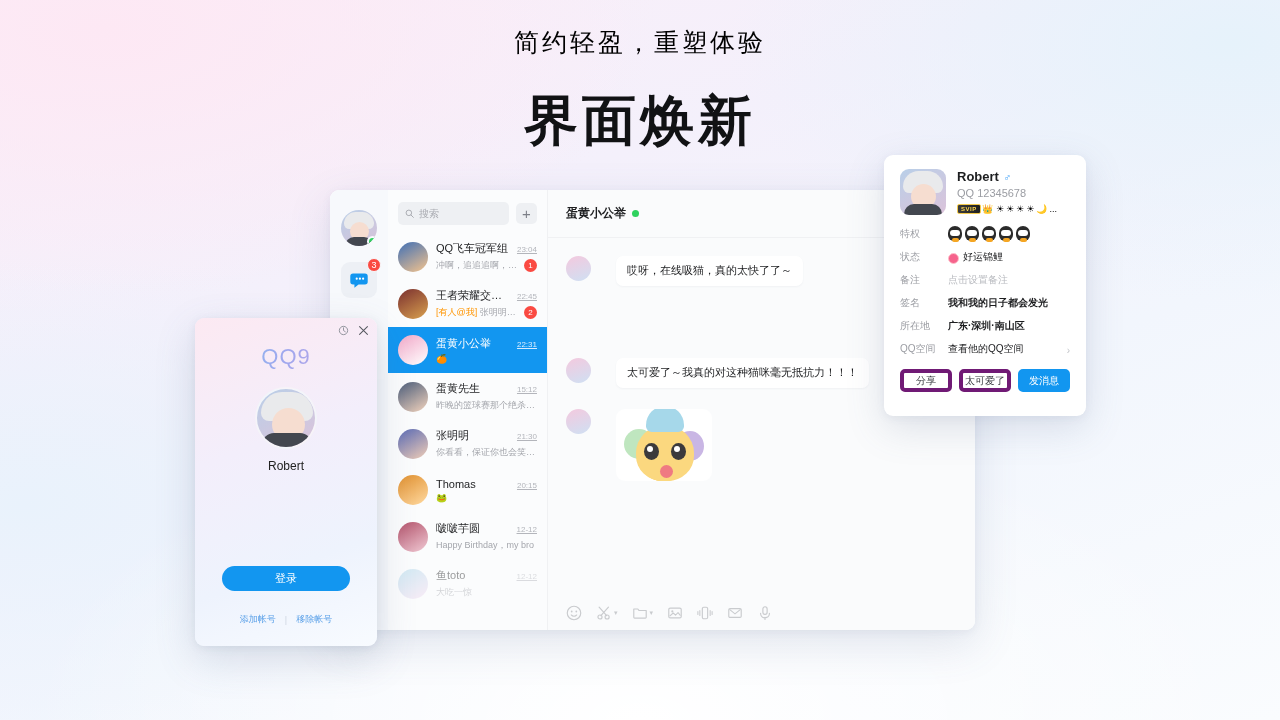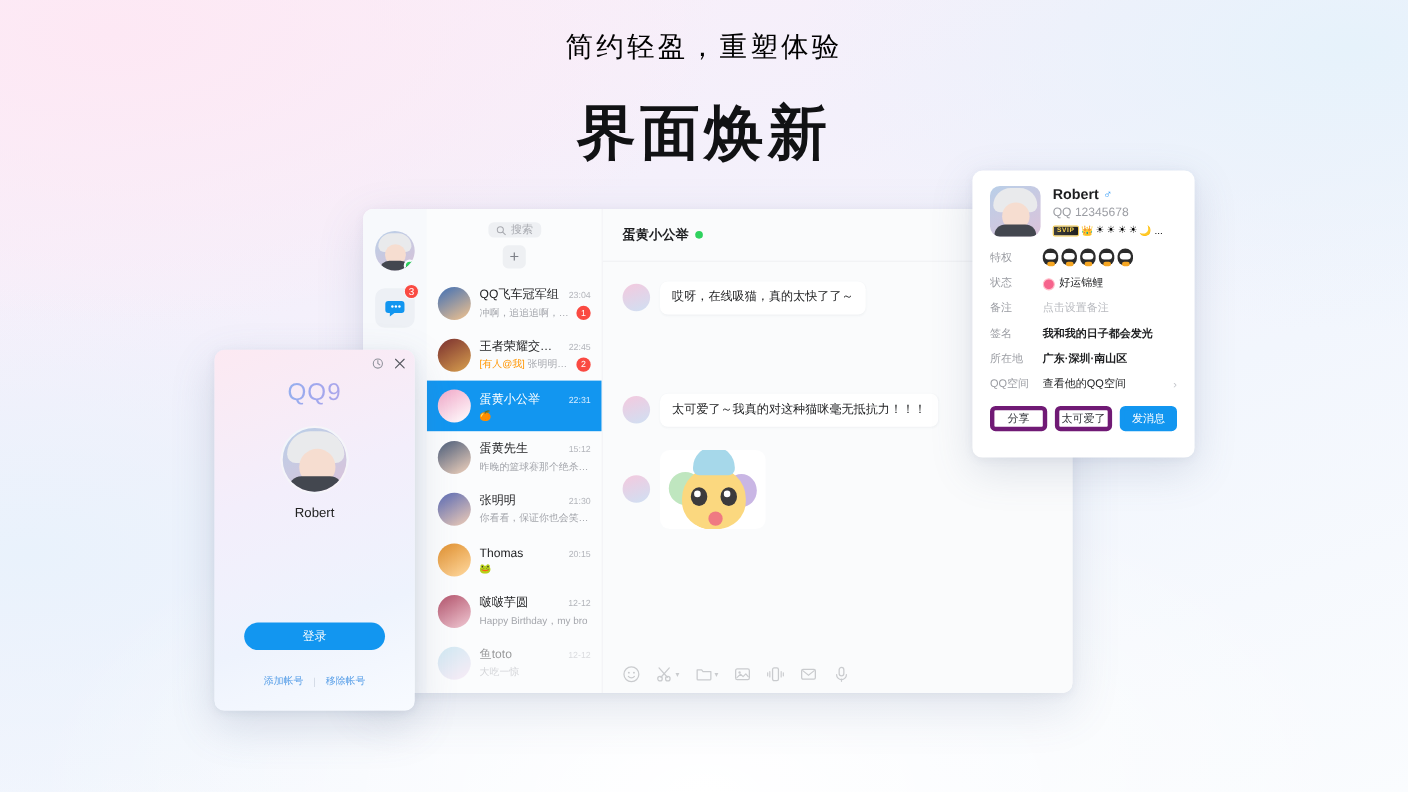--- a/index.html
+++ b/index.html
@@ -70,21 +70,21 @@
     display: flex; align-items: center; justify-content: center; padding: 0 3px;
     border: 1.5px solid #f7f9fc;
   }
   .rail-bottom { position: absolute; bottom: 22px; opacity: .35; }
 
   
   .list-col {
     width: 160px; flex: 0 0 160px; background: #fbfcfd;
     border-right: 1px solid #f0f1f3; display: flex; flex-direction: column;
   }
-  .list-top { padding: 12px 10px 8px 10px; display: flex; gap: 7px; align-items: center; flex-direction: column; }
+  .list-top { padding: 12px 10px 8px 10px; display: flex; gap: 7px; align-items: center; }
   .search-box {
     flex: 1; height: 23px; background: #eef0f3; border-radius: 5px;
     display: flex; align-items: center; gap: 5px; padding: 0 7px;
     font-size: 10px; color: #a8aab0;
   }
   .plus-btn {
     width: 21px; height: 21px; border-radius: 5px; background: #eef0f3;
     display: flex; align-items: center; justify-content: center;
     color: #7d8088; font-size: 15px; line-height: 1;
   }
@@ -96,21 +96,21 @@
   .ci-avatar {
     width: 30px; height: 30px; border-radius: 50%; flex: 0 0 30px;
     background: #d4dbe6; overflow: hidden; position: relative;
   }
   .ci-main { flex: 1; min-width: 0; }
   .ci-row1 { display: flex; align-items: baseline; gap: 4px; }
   .ci-name {
     font-size: 11px; font-weight: 400; color: #1d1e20;
     white-space: nowrap; overflow: hidden; text-overflow: ellipsis; flex: 1;
   }
-  .ci-time { font-size: 8px; color: #b3b5bb; flex: 0 0 auto; }
+  .ci-time { font-size: 8px; color: #b3b5bb; flex: 0 0 auto; text-decoration: underline; }
   .ci-row2 { display: flex; align-items: center; gap: 4px; margin-top: 3px; }
   .ci-msg {
     font-size: 9px; color: #a4a6ac; white-space: nowrap;
     overflow: hidden; text-overflow: ellipsis; flex: 1;
   }
   .ci-at { color: #ff9500; }
   .ci-badge {
     min-width: 13px; height: 13px; border-radius: 7px; background: #fa4a42;
     color: #fff; font-size: 8px; display: flex; align-items: center;
     justify-content: center; padding: 0 3px; flex: 0 0 auto;
@@ -122,21 +122,21 @@
 
   
   .conv-col { flex: 1; display: flex; flex-direction: column; background: #fafbfc; min-width: 0; }
   .conv-head {
     height: 48px; border-bottom: 1px solid #f0f1f3; display: flex;
     align-items: center; padding: 0 18px; gap: 6px; background: #fafbfc;
   }
   .conv-title { font-size: 12px; font-weight: 700; color: #1d1e20; }
   .conv-dot { width: 7px; height: 7px; border-radius: 50%; background: #2fd25e; }
   .conv-body { flex: 1; padding: 18px 18px 0 18px; overflow: hidden; position: relative; }
-  .msg-row { display: flex; gap: 9px; margin-bottom: 21px; align-items: center; }
+  .msg-row { display: flex; gap: 25px; margin-bottom: 21px; align-items: flex-start; }
   .msg-row.out { justify-content: flex-end; }
   .msg-avatar {
     width: 25px; height: 25px; border-radius: 50%; flex: 0 0 25px; overflow: hidden;
     background: linear-gradient(160deg,#f4c9de,#cfe0f3);
   }
   .bubble {
     background: #fff; border-radius: 7px; padding: 7px 11px;
     font-size: 11px; color: #1d1e20; max-width: 300px; line-height: 1.45;
     box-shadow: 0 1px 2px rgba(60,70,90,0.05);
   }

